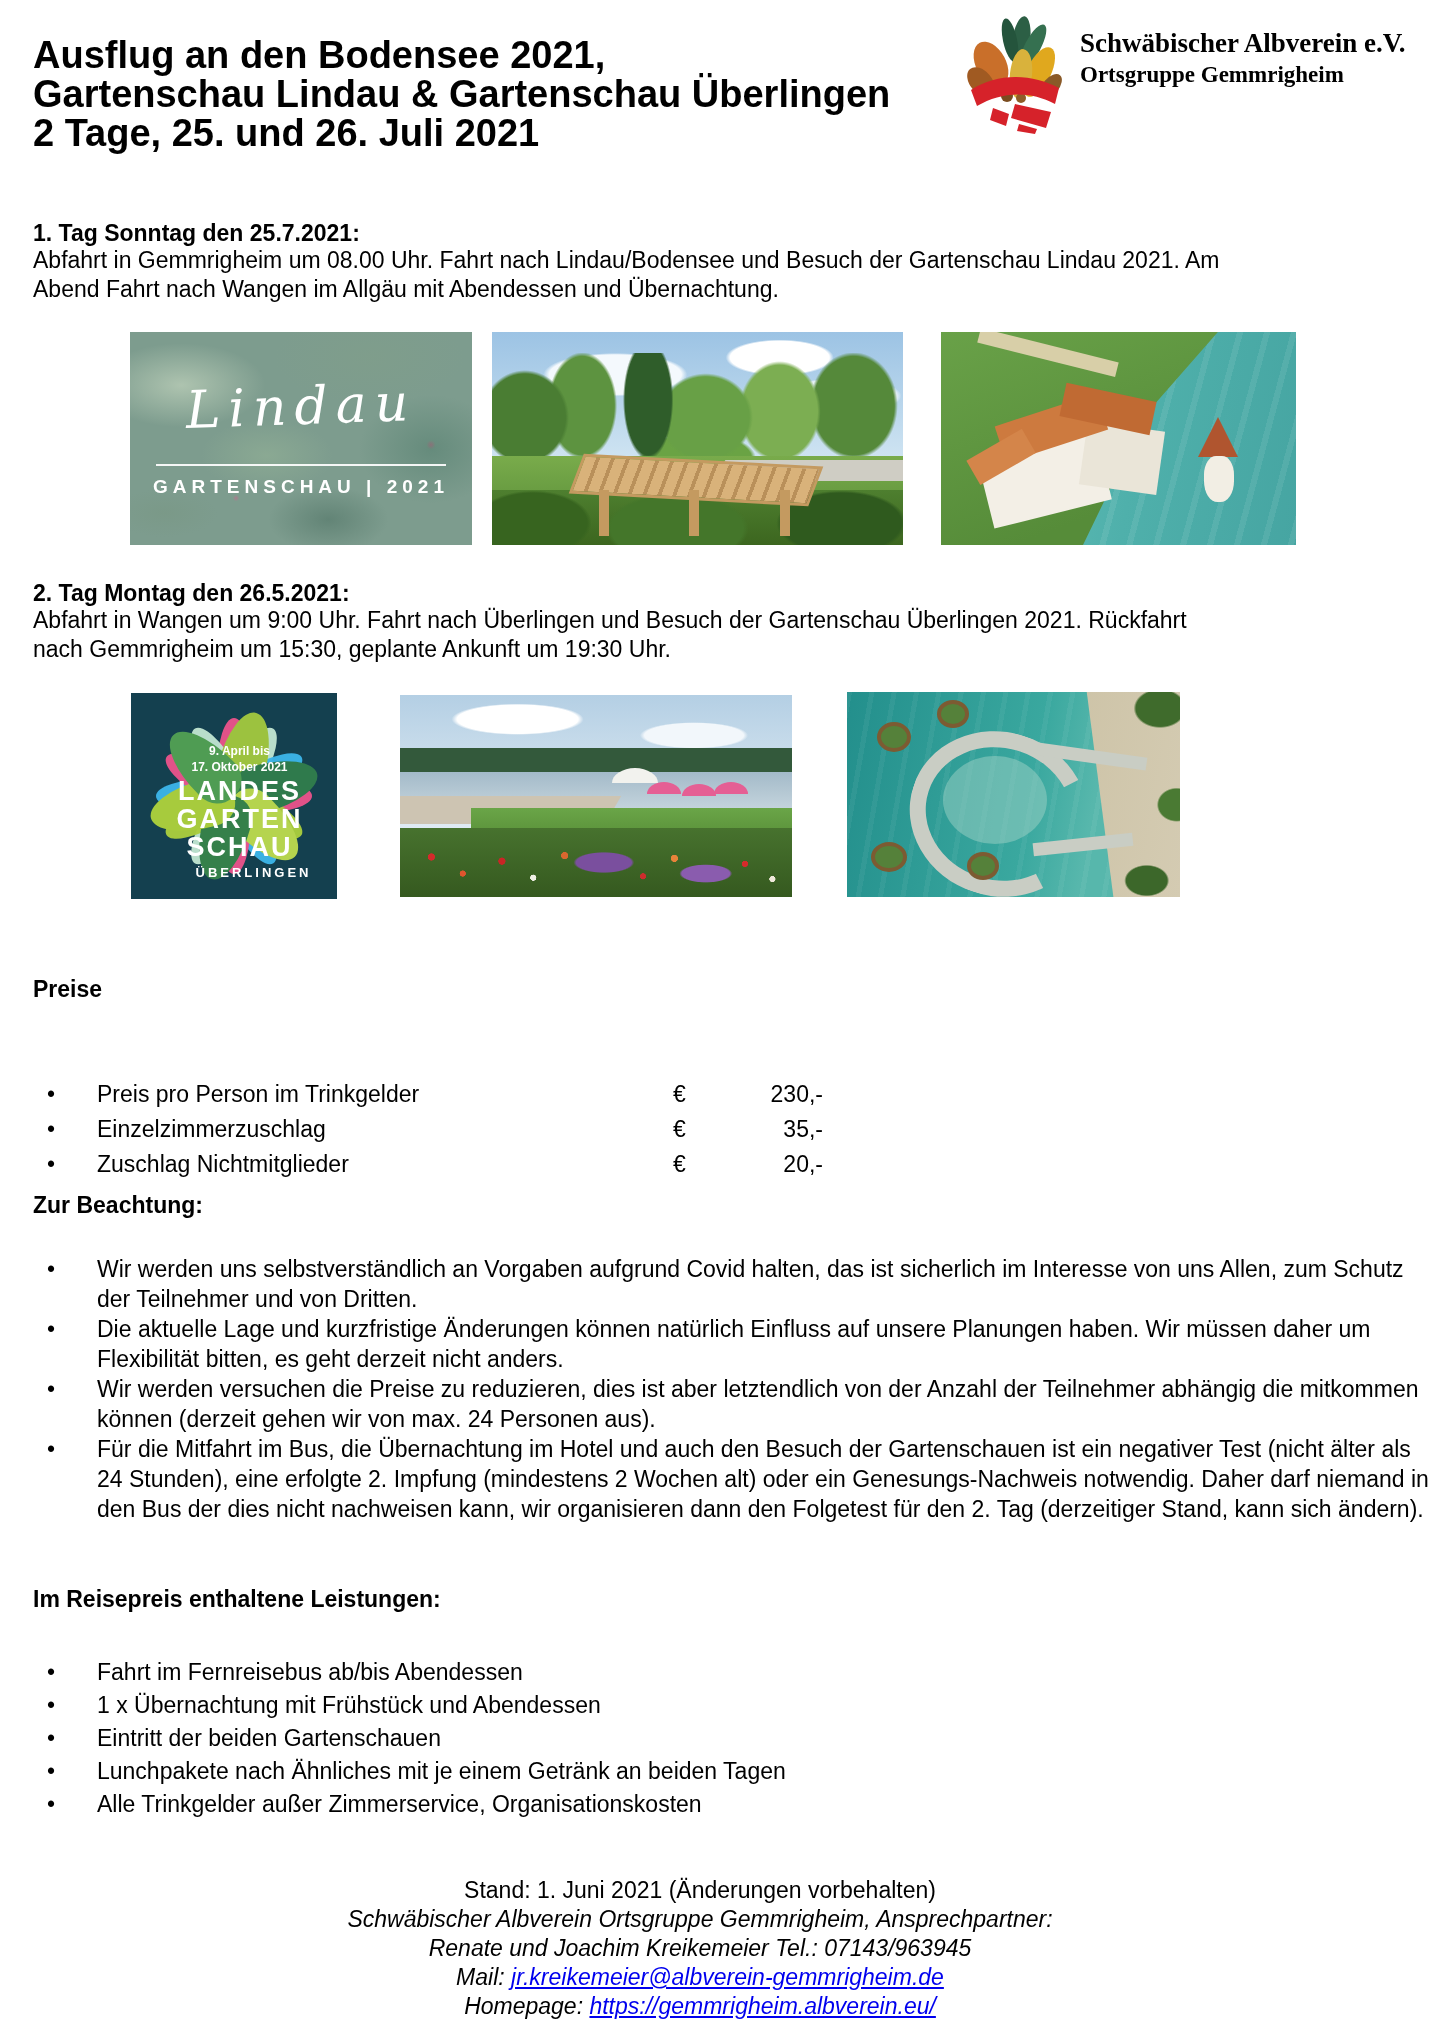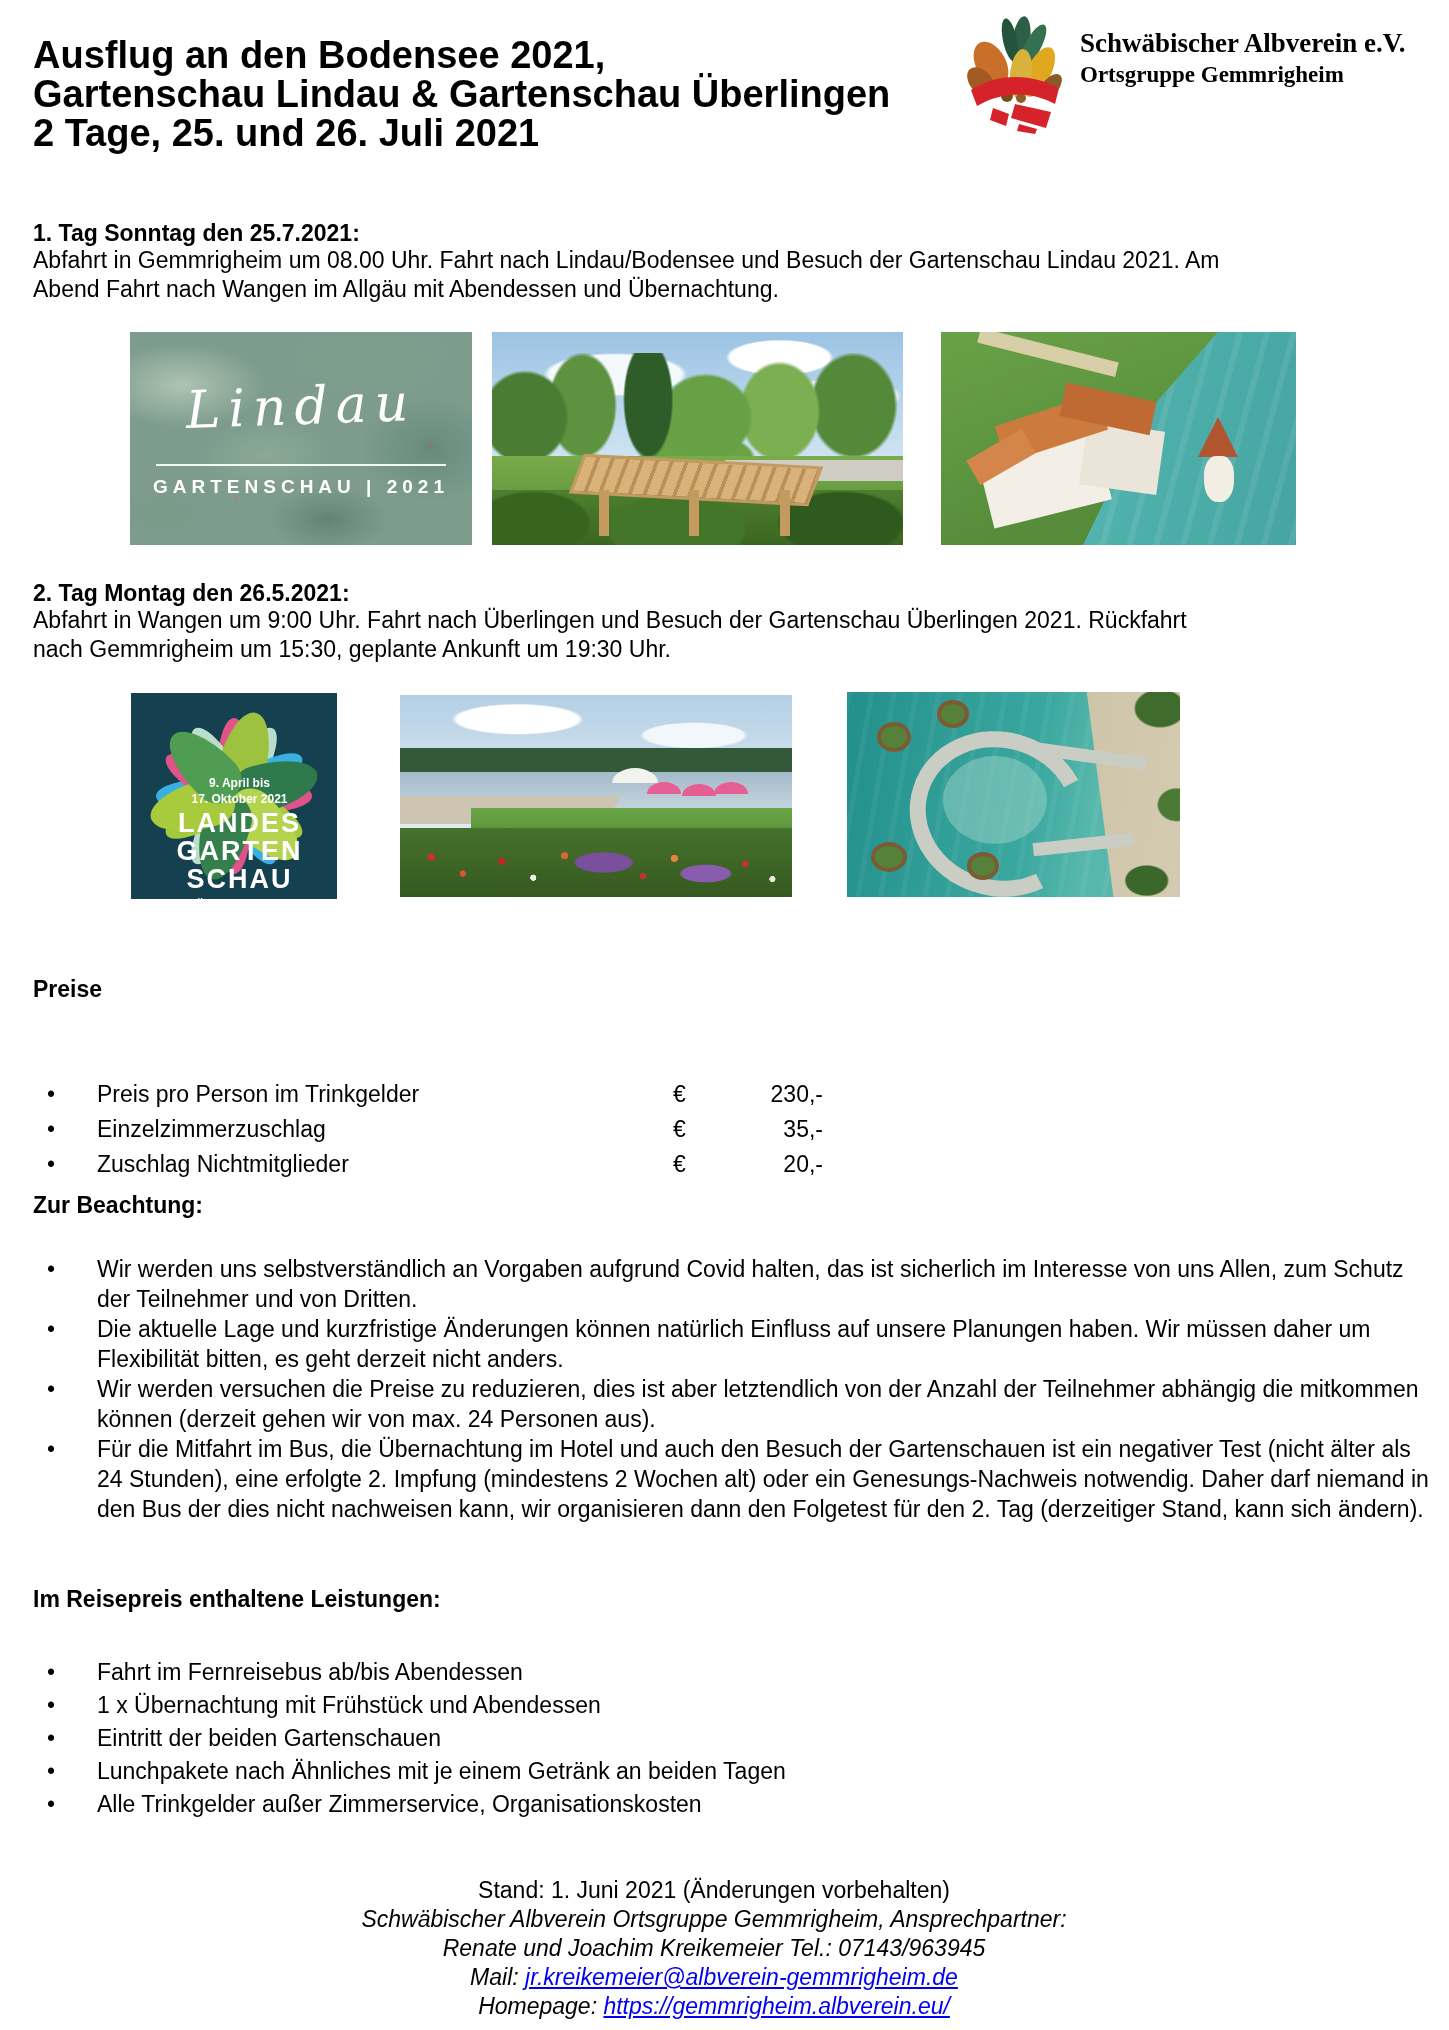--- a/index.html
+++ b/index.html
@@ -23,21 +23,21 @@
   .ilist .bitem{line-height:33px;white-space:nowrap;}
 
   
   .prow{position:relative;height:35px;font-size:23px;}
   .prow::before{content:"•";position:absolute;left:14px;top:3px;font-size:23px;}
   .prow .plabel{position:absolute;left:64px;top:3px;white-space:nowrap;}
   .prow .pcur{position:absolute;left:640px;top:3px;}
   .prow .pamt{position:absolute;left:690px;top:3px;width:100px;text-align:right;white-space:nowrap;}
 
   
-  .footer{left:0;top:1876px;width:1400px;text-align:center;font-size:23px;line-height:29px;margin-left:14px;}
+  .footer{left:0;top:1876px;width:1400px;text-align:center;font-size:23px;line-height:29px;}
   .footer .it{font-style:italic;}
   .footer a{font-style:italic;text-decoration:underline;color:#0000EE;cursor:pointer;}
 
   
   .ph{position:absolute;overflow:hidden;}
 
   
   .lindau-bg{width:100%;height:100%;background-color:#7d9c8e;background-image:
     radial-gradient(ellipse 140px 70px at 15% 25%, rgba(214,228,203,.55), transparent 60%),
     radial-gradient(ellipse 160px 80px at 70% 12%, rgba(128,158,138,.65), transparent 60%),
@@ -113,21 +113,21 @@
   .petal:nth-of-type(11){transform:rotate(300deg);background:#e8538a;}
   .petal:nth-of-type(12){transform:rotate(330deg);background:#bfe3cf;}
   .petal2{position:absolute;left:79px;top:17px;width:48px;height:86px;
     border-radius:55% 55% 50% 50%/75% 75% 30% 30%;transform-origin:50% 100%;}
   .petal2:nth-of-type(13){transform:rotate(15deg);background:#9cc23f;}
   .petal2:nth-of-type(14){transform:rotate(75deg);background:#2f7a4c;}
   .petal2:nth-of-type(15){transform:rotate(135deg);background:#b5d44e;}
   .petal2:nth-of-type(16){transform:rotate(195deg);background:#35804a;}
   .petal2:nth-of-type(17){transform:rotate(255deg);background:#a7cb3d;}
   .petal2:nth-of-type(18){transform:rotate(315deg);background:#4f9c53;}
-  .ueb-text{position:absolute;left:11px;right:0;text-align:center;color:#fff;z-index:5;margin-top:32px;}
+  .ueb-text{position:absolute;left:11px;right:0;text-align:center;color:#fff;z-index:5;}
   .ueb-dates{font-size:12px;font-weight:bold;line-height:16px;}
   .ueb-word{font-size:27px;font-weight:800;line-height:28px;letter-spacing:2px;}
   .ueb-sub{font-size:13px;font-weight:bold;letter-spacing:3px;padding-left:28px;}
 
   
   .p5-sky{position:absolute;inset:0;background:
     radial-gradient(ellipse 110px 26px at 30% 12%, #ffffff 0 55%, transparent 60%),
     radial-gradient(ellipse 90px 22px at 75% 20%, #f2f7fb 0 55%, transparent 60%),
     linear-gradient(#b4cfe4,#dce9f2 55%,#e8f0f6);}
   .p5-hills{position:absolute;left:0;top:26%;width:100%;height:16%;background:#33593b;border-radius:0 0 0 0/60% 60% 0 0;}

